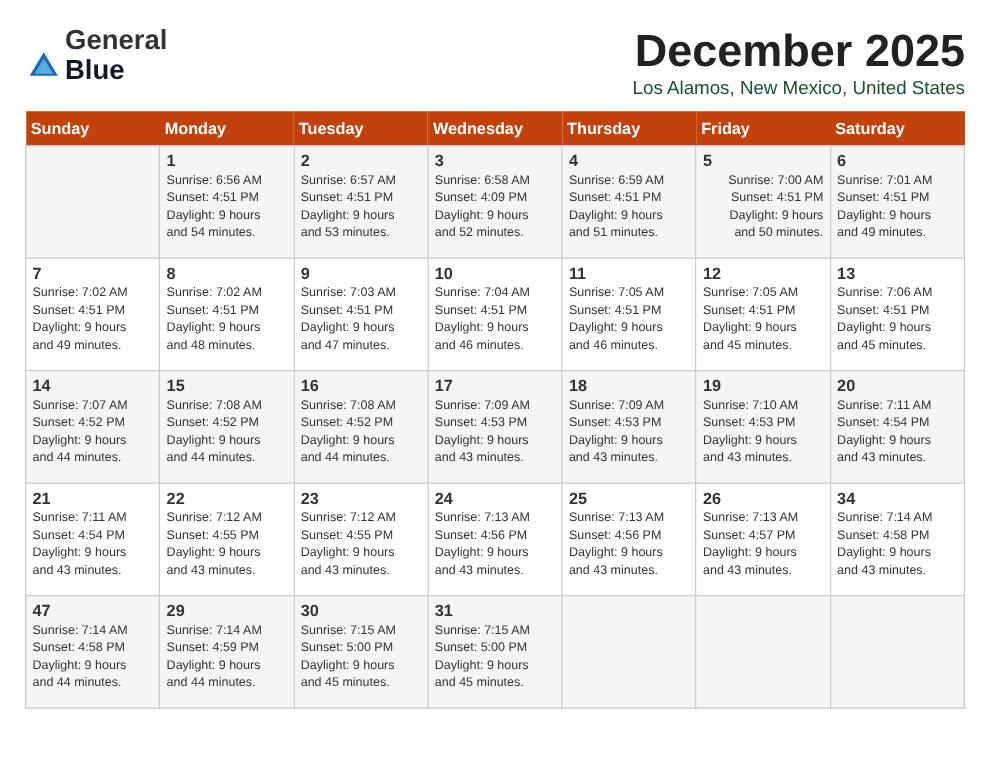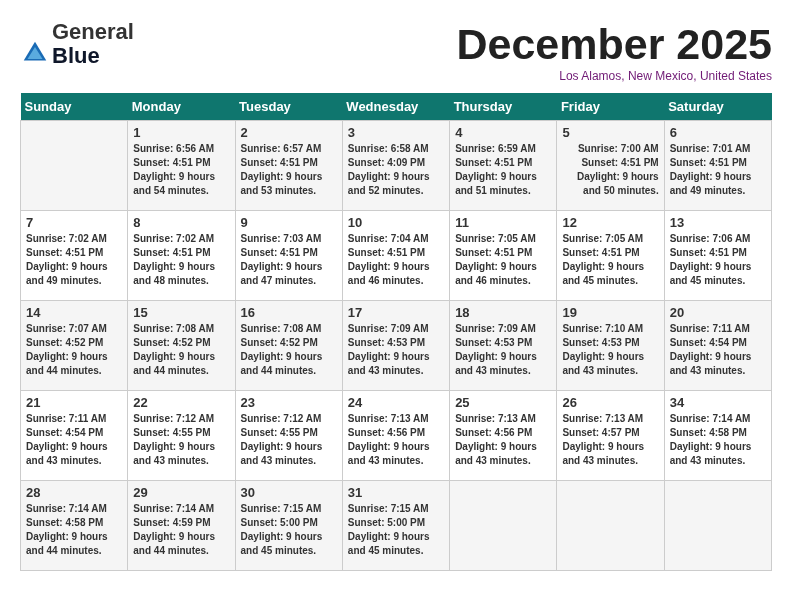--- a/index.html
+++ b/index.html
@@ -29,36 +29,36 @@
     .logo-blue { color: #0f172a; }
     .logo-icon {
       width: 30px;
       height: 30px;
       margin-right: 2px;
     }
     .title-block {
       text-align: right;
     }
     .month-title {
-      font-size: 43px;
+      font-size: 36px;
       font-weight: bold;
       color: #222;
     }
     .location {
-      font-size: 12px;
-      color: #701a75;
+      font-size: 15px;
+      color: #14532d;
       text-align: right;
     }
     table {
       width: 100%;
       border-collapse: collapse;
       table-layout: fixed;
     }
     thead th {
-      background-color: #0f766e;
+      background-color: #c2410c;
       color: #fff;
       font-size: 13px;
       padding: 6px 4px;
       text-align: left;
       font-weight: bold;
     }
     tbody td {
       border: 1px solid #ccc;
       vertical-align: top;
       padding: 4px 5px;
@@ -74,21 +74,20 @@
     .day-num {
       font-size: 13px;
       font-weight: bold;
       display: block;
       margin-bottom: 2px;
     }
     .day-info {
       font-size: 10px;
       line-height: 1.4;
       color: #333;
-      font-weight: bold;
     }
     .empty-cell {
       background: #f5f5f5 !important;
     }
   </style>
 </head>
 <body>
 
 <div class="header">
   <div class="logo">
@@ -313,21 +312,21 @@
         <td>
           <span class="day-num">34</span>
           <div class="day-info" style="white-space: pre-line;">Sunrise: 7:14 AM
 Sunset: 4:58 PM
 Daylight: 9 hours
 and 43 minutes.</div>
         </td>
       </tr>
       <tr>
         <td>
-          <span class="day-num">28</span>
+          <span class="day-num">47</span>
           <div class="day-info" style="white-space: pre-line;">Sunrise: 7:14 AM
 Sunset: 4:58 PM
 Daylight: 9 hours
 and 44 minutes.</div>
         </td>
         <td>
           <span class="day-num">29</span>
           <div class="day-info" style="white-space: pre-line;">Sunrise: 7:14 AM
 Sunset: 4:59 PM
 Daylight: 9 hours

